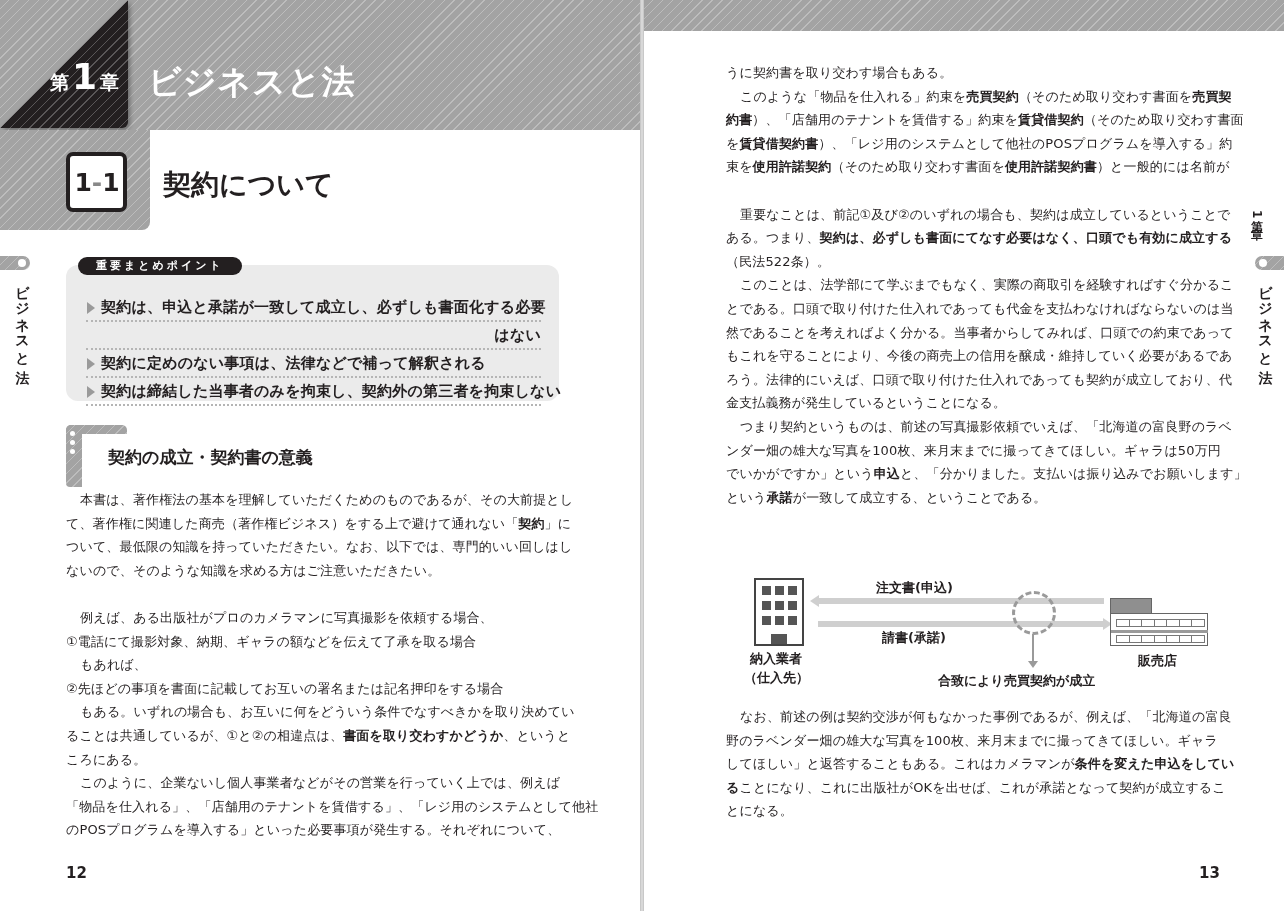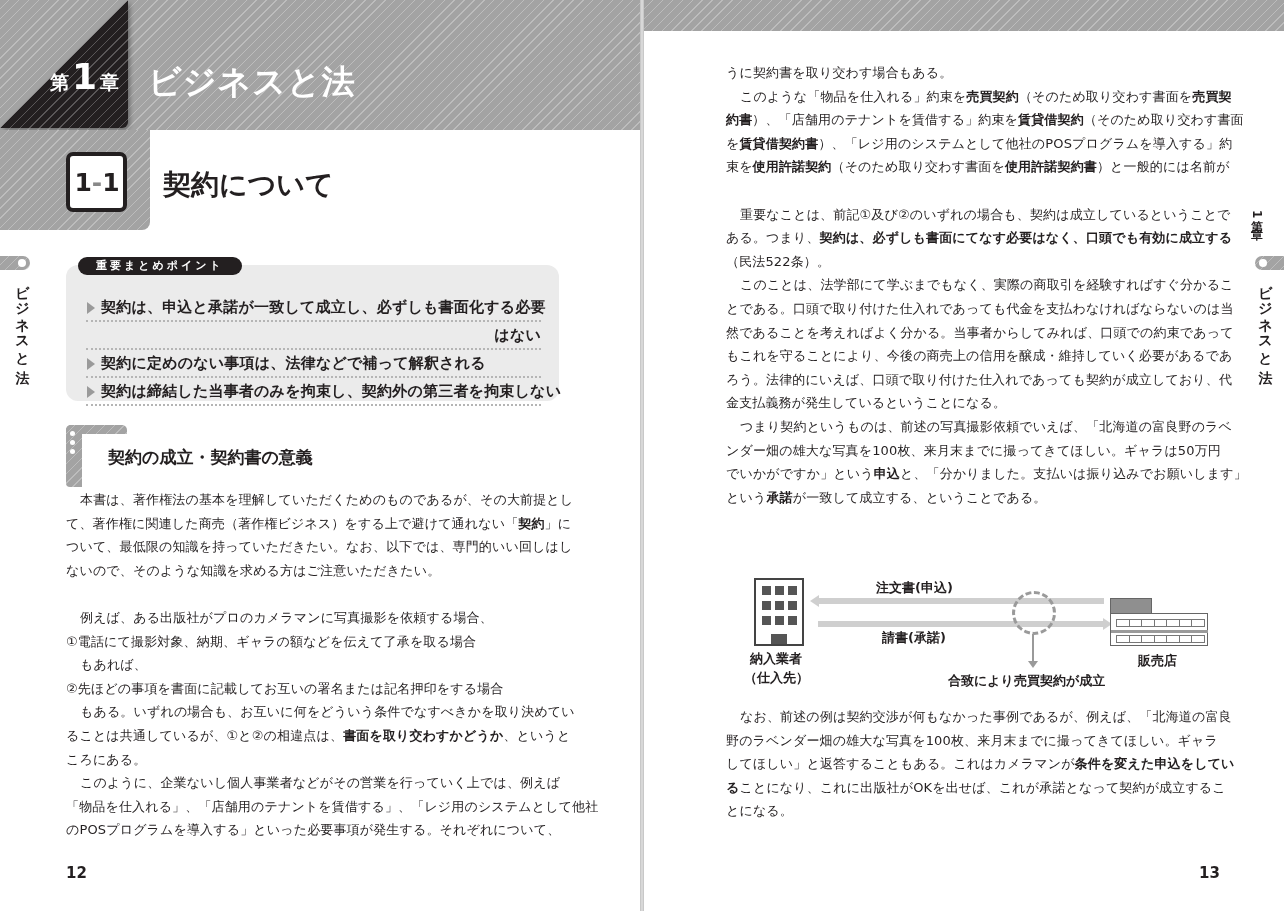--- a/index.html
+++ b/index.html
@@ -205,21 +205,21 @@
     <div class="dlabel" style="left:20px;top:78px">納入業者</div>
     <div class="dlabel" style="left:14px;top:97px">（仕入先）</div>
 
     <div class="dlabel" style="left:146px;top:7px">注文書(申込)</div>
     <div class="arrow arrow-l" style="left:88px;top:26px;width:286px"></div>
     <div class="arrow arrow-r" style="left:88px;top:49px;width:286px"></div>
     <div class="dlabel" style="left:152px;top:57px">請書(承諾)</div>
 
     <div class="circ"></div>
     <div class="vline"></div>
-    <div class="dlabel" style="left:218px;top:100px">合致により売買契約が成立</div>
+    <div class="dlabel" style="left:208px;top:100px">合致により売買契約が成立</div>
 
     <div class="shop">
       <div class="roof"></div>
       <div class="body1">
         <div class="row" style="top:5px">
             <span></span>
             <span></span>
             <span></span>
             <span></span>
             <span></span>

